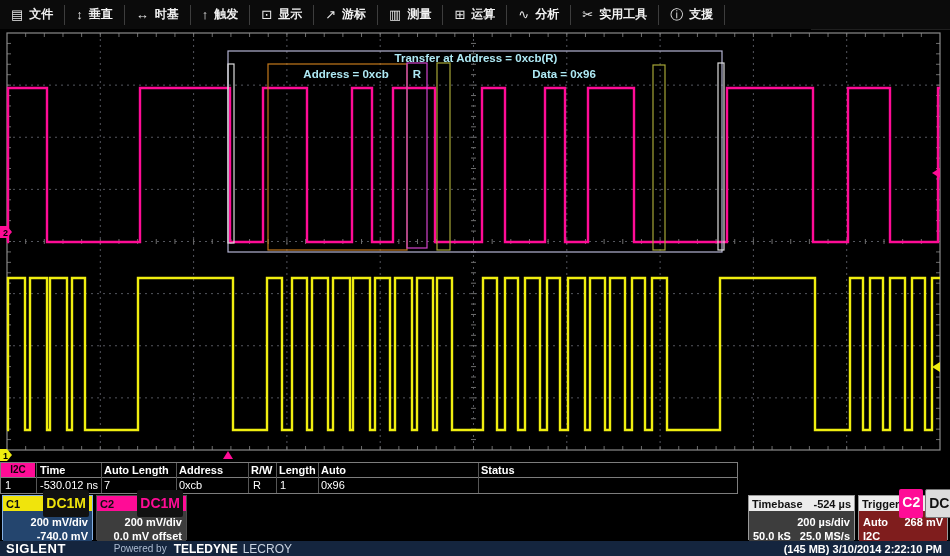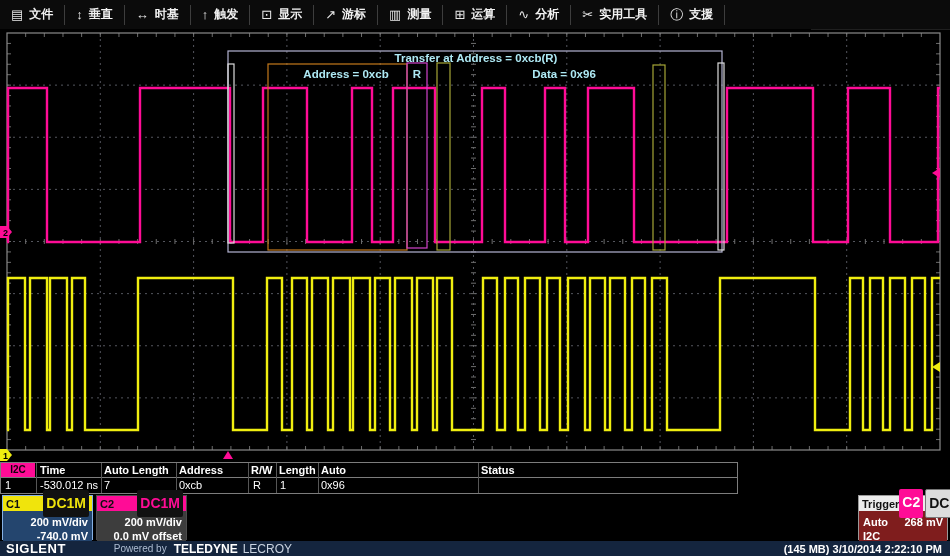--- a/index.html
+++ b/index.html
@@ -455,20 +455,33 @@
     <div class="desc-head" style="background:#ff0c96;color:#111;">
       <span>C2</span>
       <span class="badge" style="background:#111;color:#ff0c96;">DC1M</span>
     </div>
     <div class="desc-body" style="background:#3d3d3d;">
       <div class="r">200 mV/div</div>
       <div class="r">0.0 mV offset</div>
     </div>
   </div>
 
+  <div class="desc-box" style="left:748px;width:107px;border:1px solid #9a9a9a;">
+    <div class="desc-head" style="background:#ececec;color:#111;">
+      <span>Timebase</span>
+      <span>-524 µs</span>
+    </div>
+    <div class="desc-body" style="background:#3d3d3d;">
+      <div class="r">200 µs/div</div>
+      <div class="row-split">
+        <span>50.0 kS</span>
+        <span>25.0 MS/s</span>
+      </div>
+    </div>
+  </div>
 
   <div class="desc-box" style="left:858px;width:90px;border:1px solid #9a9a9a;">
     <div class="desc-head" style="background:#ececec;color:#111;">
       <span>Trigger</span>
       <span style="display:flex;gap:2px;">
         <span class="badge" style="background:#ff0c96;color:#fff;">C2</span>
         <span class="badge" style="background:#dcdcdc;color:#111;border:1px solid #777;">DC</span>
       </span>
     </div>
     <div class="desc-body" style="background:#7f1d1d;">

